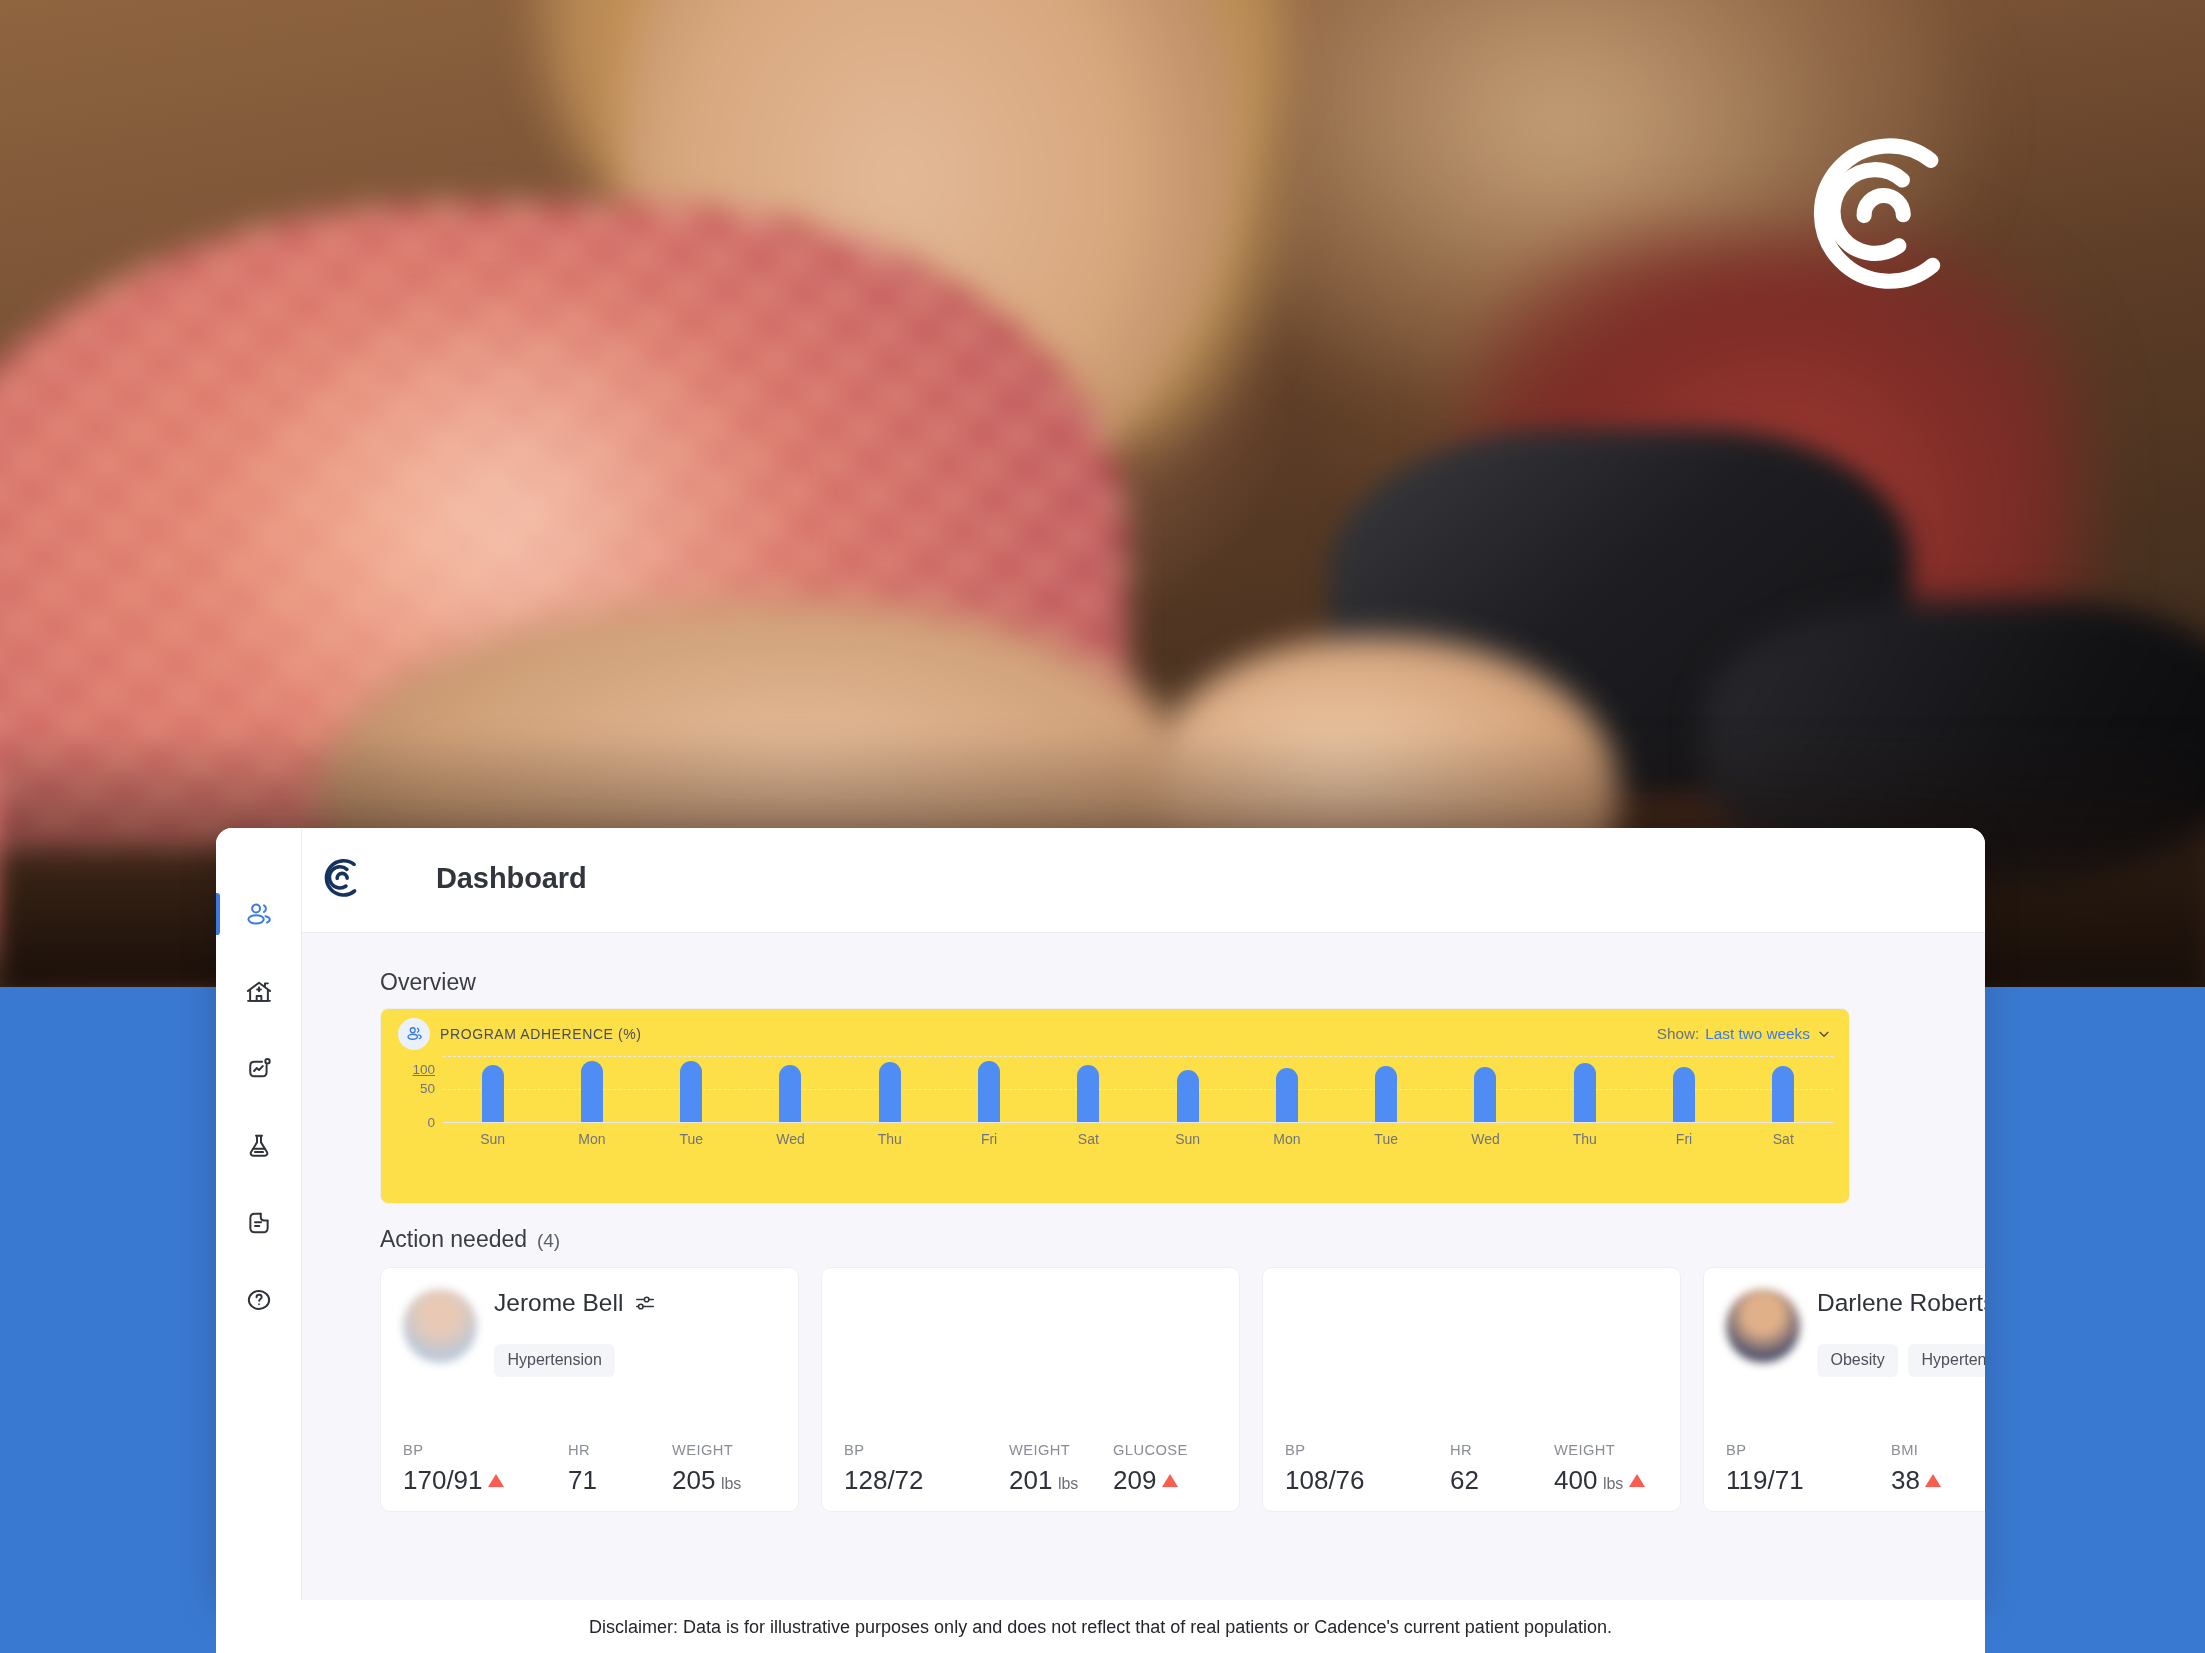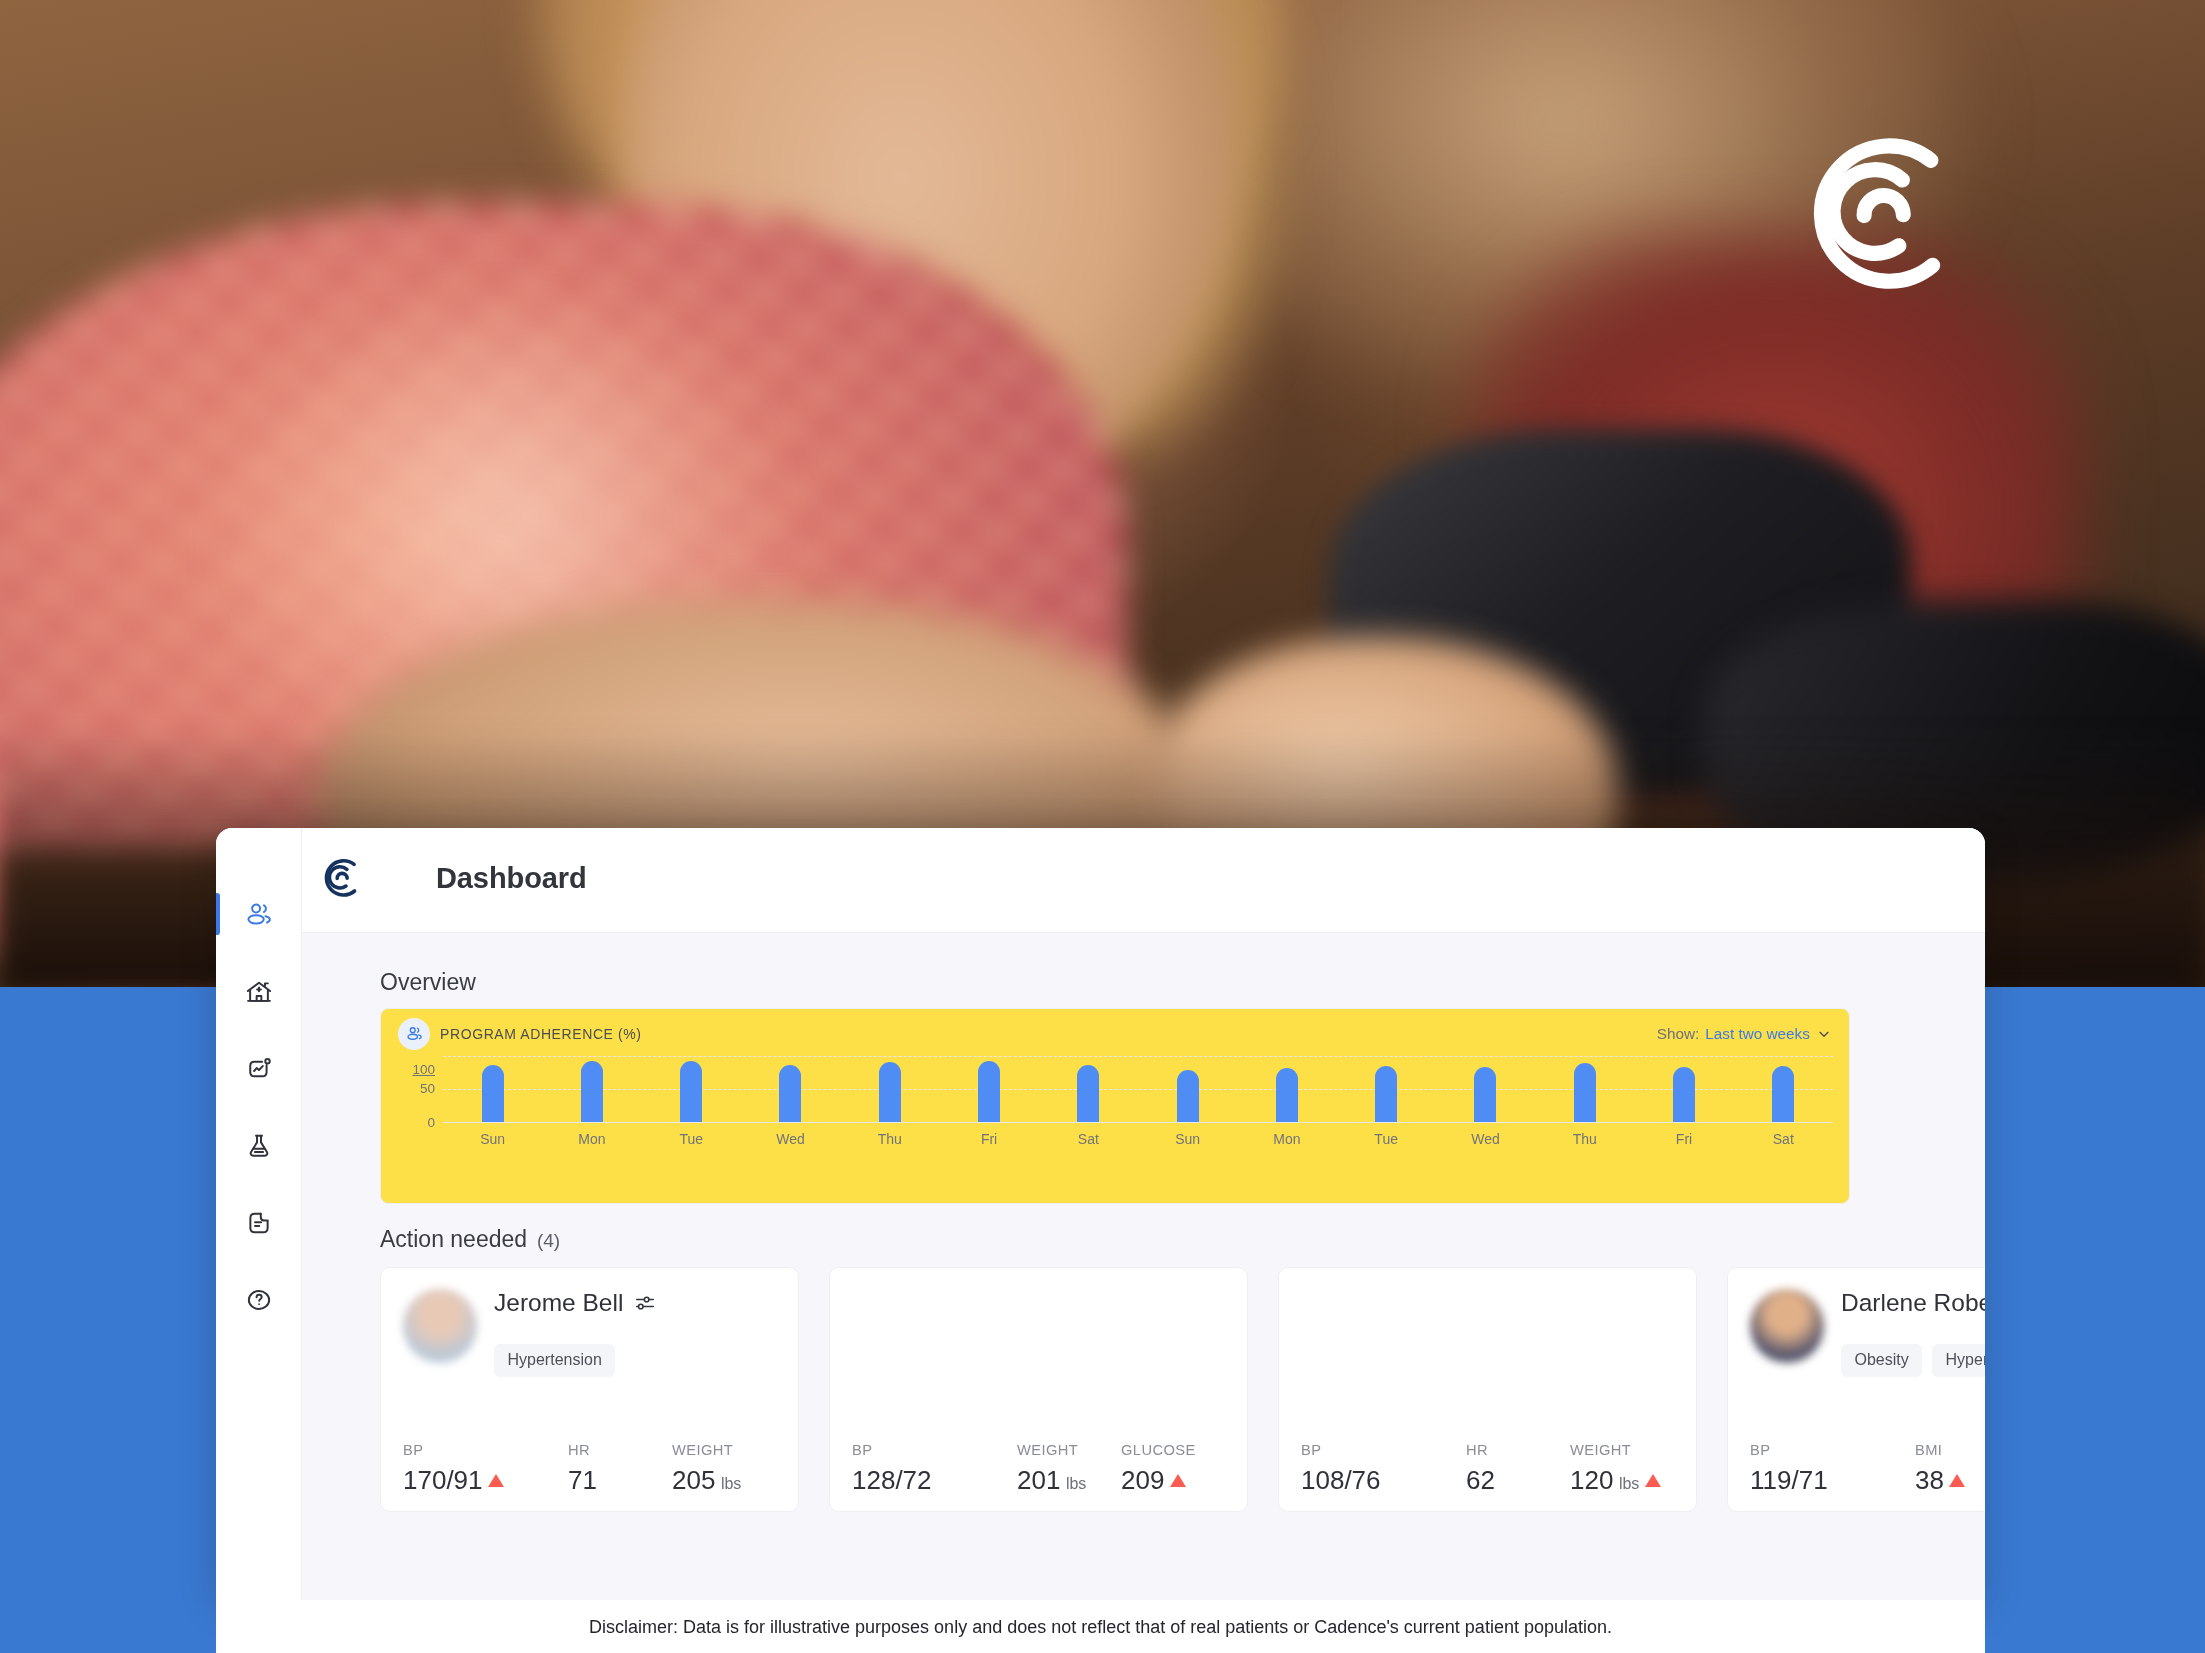--- a/index.html
+++ b/index.html
@@ -214,21 +214,21 @@
     display: flex;
   }
   .xcol { flex: 1 1 0; text-align: center; font-size: 14px; color: #70737d; }
 
   
   #action-title { position: absolute; left: 78px; top: 293px; display: flex; align-items: baseline; gap: 9.8px;}
   #action-count { font-size: 19px; color: #5c6069; }
 
   #cards {
     position: absolute; left: 78px; top: 334px;
-    display: flex; gap: 30px;
+    display: flex; gap: 22px;
   }
   .pcard {
     width: 419px; height: 245px; flex: 0 0 auto;
     background: #fff; border: 1.2px solid #eeeff4; border-radius: 9.8px;
     position: relative; overflow: hidden;
   }
   .pc-top { position: absolute; left: 22px; top: 21px; right: 17px; display: flex; gap: 17px; }
   .avatar {
     width: 74px; height: 74px; border-radius: 50%; flex: 0 0 auto;
     filter: blur(4.3px);
@@ -539,21 +539,21 @@
             </div>
             <div class="metric" style="width: 104px;">
               <div class="mlabel">HR</div>
               <div class="mvalue">
                 <span>62</span>
               </div>
             </div>
             <div class="metric" style="width: 149px;">
               <div class="mlabel">WEIGHT</div>
               <div class="mvalue">
-                <span>120</span>
+                <span>400</span>
                 <span class="munit">lbs</span>
                 <span class="tri up"></span>
               </div>
             </div>
           </div>
         </div>
         <div class="pcard">
           <div class="pc-top">
             <div class="avatar" style="background: radial-gradient(circle at 50% 34%, rgb(224, 176, 137) 0%, rgb(224, 176, 137) 30%, rgb(75, 79, 107) 72%, rgb(217, 200, 138) 100%);"></div>
             <div class="pc-ident">

